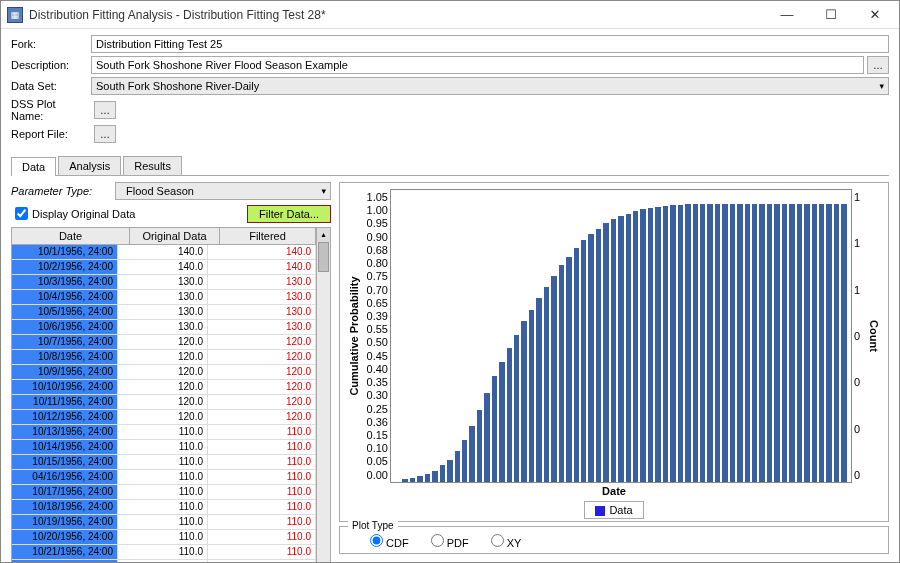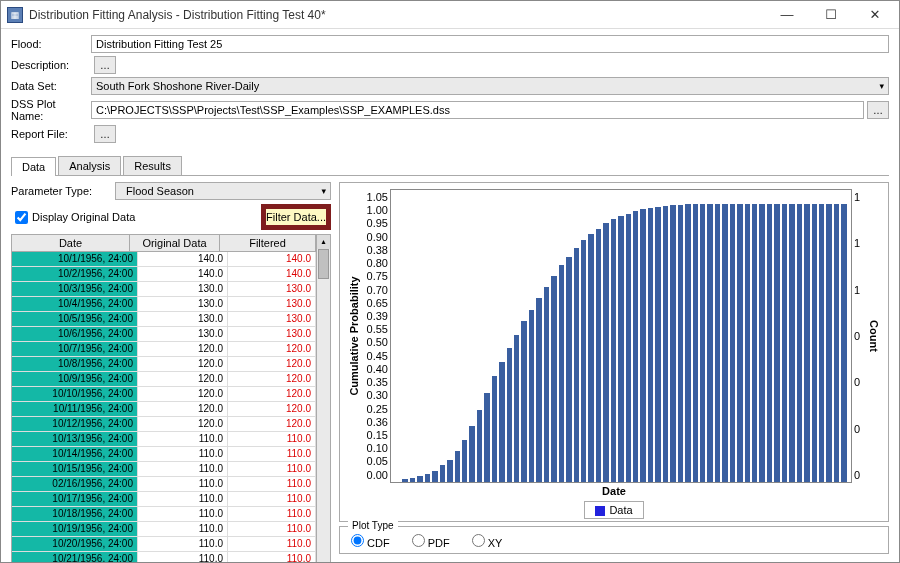--- a/index.html
+++ b/index.html
@@ -16,33 +16,33 @@
 .combo { flex: 1; display: flex; border: 1px solid #aaa; background: #eaeaea; height: 18px; align-items: center; padding: 0 4px; }
 .combo .arrow { margin-left: auto; font-size: 9px; }
 .pathrow .txt { background: #fff; }
 .pathbtn { width: 22px; height: 18px; margin-left: 3px; border: 1px solid #aaa; background: #eaeaea; display:flex; align-items:center; justify-content:center; font-size:10px; }
 .tabs { display: flex; border-bottom: 1px solid #aaa; margin: 6px 10px 0 10px; }
 .tab { padding: 3px 10px; border: 1px solid #aaa; border-bottom: none; background: #eaeaea; margin-right: 2px; font-size:11px; }
 .tab.active { background: #fff; position: relative; top: 1px; }
 .content { display: flex; padding: 6px 10px; gap: 8px; }
 .left { width: 320px; display: flex; flex-direction: column; }
 .paramrow { display: flex; align-items: center; margin-bottom: 4px; }
-.paramrow .lbl2 { width: 104px; }
+.paramrow .lbl2 { width: 104px; font-style: italic; }
 .paramrow .combo { flex: 1; padding-left: 10px; }
 .disprow { display: flex; align-items: center; margin-bottom: 4px; }
 .disprow input[type=checkbox] { margin-right: 4px; }
-.filterbtn { margin-left: auto; padding: 2px 0; border: 5px solid #7f1d1d; background: #fef9c3; }
+.filterbtn { margin-left: auto; padding: 2px 11px; border: 1px solid #7f1d1d; background: #bef264; }
 .tablewrap { border: 1px solid #aaa; flex: 1; display: flex; overflow: hidden; }
 .tbl { flex: 1; overflow-y: auto; }
 .thead { display: flex; background: #eaeaea; border-bottom: 1px solid #aaa; }
 .th { padding: 2px 4px; border-right: 1px solid #aaa; text-align: center; }
 .th1 { width: 118px; } .th2 { width: 90px; } .th3 { flex: 1; }
 .tr { display: flex; border-bottom: 1px solid #ddd; height: 15px; }
 .td { padding: 1px 4px; border-right: 1px solid #ddd; font-size: 10px; }
-.td1 { width: 126px; text-align: right; background: #14b8a6; }
+.td1 { width: 106px; text-align: right; background: #3b82f6; }
 .td2 { width: 90px; text-align: right; }
 .td3 { flex: 1; text-align: right; color: #d00; }
 .sb { width: 14px; background: #eaeaea; border-left: 1px solid #aaa; position: relative; }
 .sb .thumb { position: absolute; top: 14px; left: 1px; right: 1px; height: 30px; background: #c0c0c0; border: 1px solid #999; }
 .sb .arr { position: absolute; left: 0; right: 0; height: 14px; text-align: center; font-size: 8px; line-height: 14px; background: #ddd; }
 .sb .au { top: 0; }
 .legbox { width: 10px; height: 10px; display: inline-block; margin-right: 4px; vertical-align: middle; } .b { background: #22d; }
 .right { flex: 1; display: flex; flex-direction: column; }
 .chartbox { border: 1px solid #aaa; background: #fff; padding: 6px 6px 2px 6px; height: 340px; display: flex; flex-direction: column; }
 .chartarea { flex: 1; display: flex; }
@@ -52,56 +52,56 @@
 .ylab2 span { transform: rotate(90deg); white-space: nowrap; font-weight: bold; font-size: 11px; }
 .yticks { width: 28px; display: flex; flex-direction: column; justify-content: space-between; text-align: right; font-size: 9px; padding: 2px 2px; }
 .yticks2 { width: 14px; display: flex; flex-direction: column; justify-content: space-between; text-align: left; font-size: 9px; padding: 2px 2px; }
 .plot { flex: 1; border: 1px solid #888; position: relative; background: #fff; }
 .bars { position: absolute; left: 4px; right: 4px; bottom: 0; top: 0; display: flex; align-items: flex-end; gap: 2px; }
 .bar { flex: 1; background: #3a5fa0; }
 .xticks { display: flex; justify-content: space-between; font-size: 8px; padding: 2px 32px 0 44px; }
 .xlab { text-align: center; font-weight: bold; margin-top: 2px; }
 .chartleg { text-align: center; margin-top: 4px; }
 .chartleg .item { display: inline-block; border: 1px solid #aaa; padding: 2px 10px; }
-.plottype { border: 1px solid #aaa; padding: 4px 6px; margin-top: 4px; position: relative; }
+.plottype { border: 1px solid #aaa; padding: 4px 25px; margin-top: 4px; position: relative; }
 .plottype .lg { position: absolute; top: -7px; left: 8px; background: #fff; padding: 0 4px; font-size: 10px; }
 .plottype label { margin-right: 14px; }
 </style>
 </head>
 <body>
 
 <div class="titlebar">
   <div class="icon">
       <span>▦</span>
     </div>
-  <div class="title">Distribution Fitting Analysis - Distribution Fitting Test 40*</div>
+  <div class="title">Distribution Fitting Analysis - Distribution Fitting Test 28*</div>
   <div class="winbtn">—</div>
   <div class="winbtn">☐</div>
   <div class="winbtn">✕</div>
 </div>
 
 <div class="form">
   <div class="row">
-    <div class="lbl">Flood:</div>
+    <div class="lbl">Fork:</div>
     <input class="txt" value="Distribution Fitting Test 25" style="">
   </div>
   <div class="row">
     <div class="lbl">Description:</div>
+    <input class="txt" value="South Fork Shoshone River Flood Season Example" style="">
     <div class="pathbtn">…</div>
   </div>
   <div class="row">
     <div class="lbl">Data Set:</div>
     <div class="combo">
       <span>South Fork Shoshone River-Daily</span>
       <span class="arrow">▾</span>
     </div>
   </div>
   <div class="row pathrow">
     <div class="lbl">DSS Plot Name:</div>
-    <input class="txt" value="C:\PROJECTS\SSP\Projects\Test\SSP_Examples\SSP_EXAMPLES.dss" style="">
     <div class="pathbtn">…</div>
   </div>
   <div class="row pathrow">
     <div class="lbl">Report File:</div>
     <div class="pathbtn">…</div>
   </div>
 </div>
 
 <div class="tabs">
   <div class="tab active">Data</div>
@@ -200,21 +200,21 @@
               <div class="td td1">10/14/1956, 24:00</div>
               <div class="td td2">110.0</div>
               <div class="td td3">110.0</div>
             </div>
             <div class="tr">
               <div class="td td1">10/15/1956, 24:00</div>
               <div class="td td2">110.0</div>
               <div class="td td3">110.0</div>
             </div>
             <div class="tr">
-              <div class="td td1">02/16/1956, 24:00</div>
+              <div class="td td1">04/16/1956, 24:00</div>
               <div class="td td2">110.0</div>
               <div class="td td3">110.0</div>
             </div>
             <div class="tr">
               <div class="td td1">10/17/1956, 24:00</div>
               <div class="td td2">110.0</div>
               <div class="td td3">110.0</div>
             </div>
             <div class="tr">
               <div class="td td1">10/18/1956, 24:00</div>
@@ -256,21 +256,21 @@
     <div class="chartbox">
       <div class="chartarea">
         <div class="ylab">
             <span>Cumulative Probability</span>
           </div>
         <div class="yticks" id="yticks">
             <div>1.05</div>
             <div>1.00</div>
             <div>0.95</div>
             <div>0.90</div>
-            <div>0.38</div>
+            <div>0.68</div>
             <div>0.80</div>
             <div>0.75</div>
             <div>0.70</div>
             <div>0.65</div>
             <div>0.39</div>
             <div>0.55</div>
             <div>0.50</div>
             <div>0.45</div>
             <div>0.40</div>
             <div>0.35</div>

